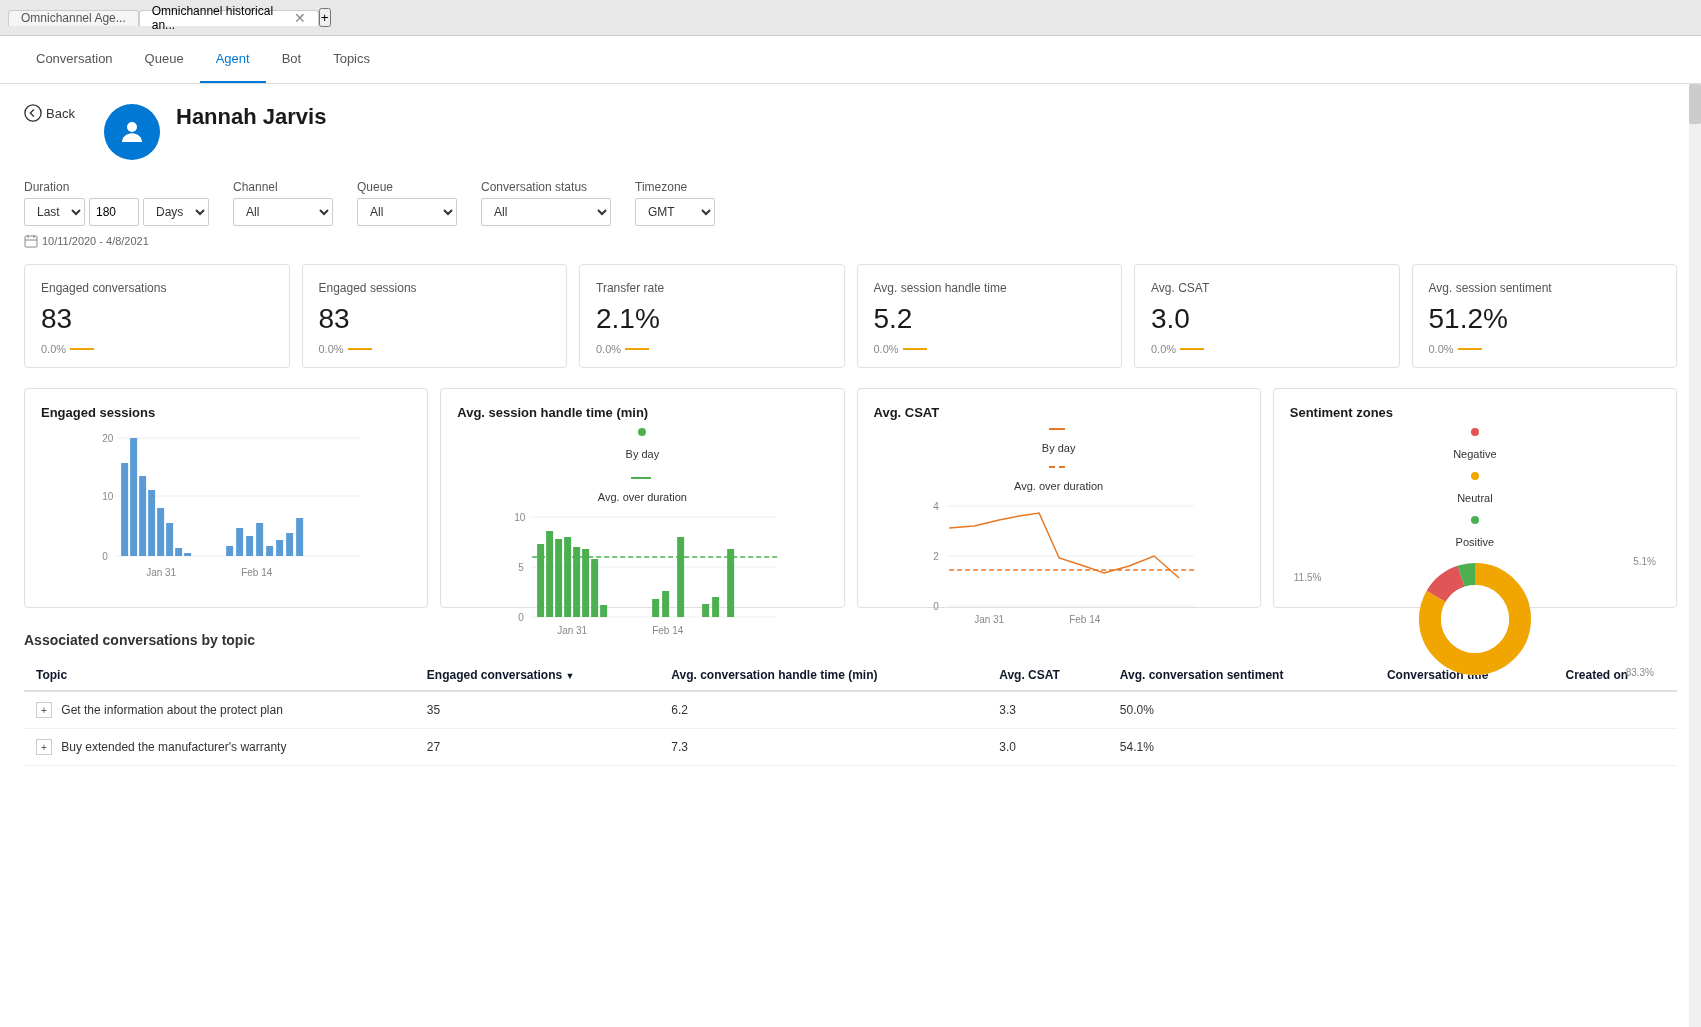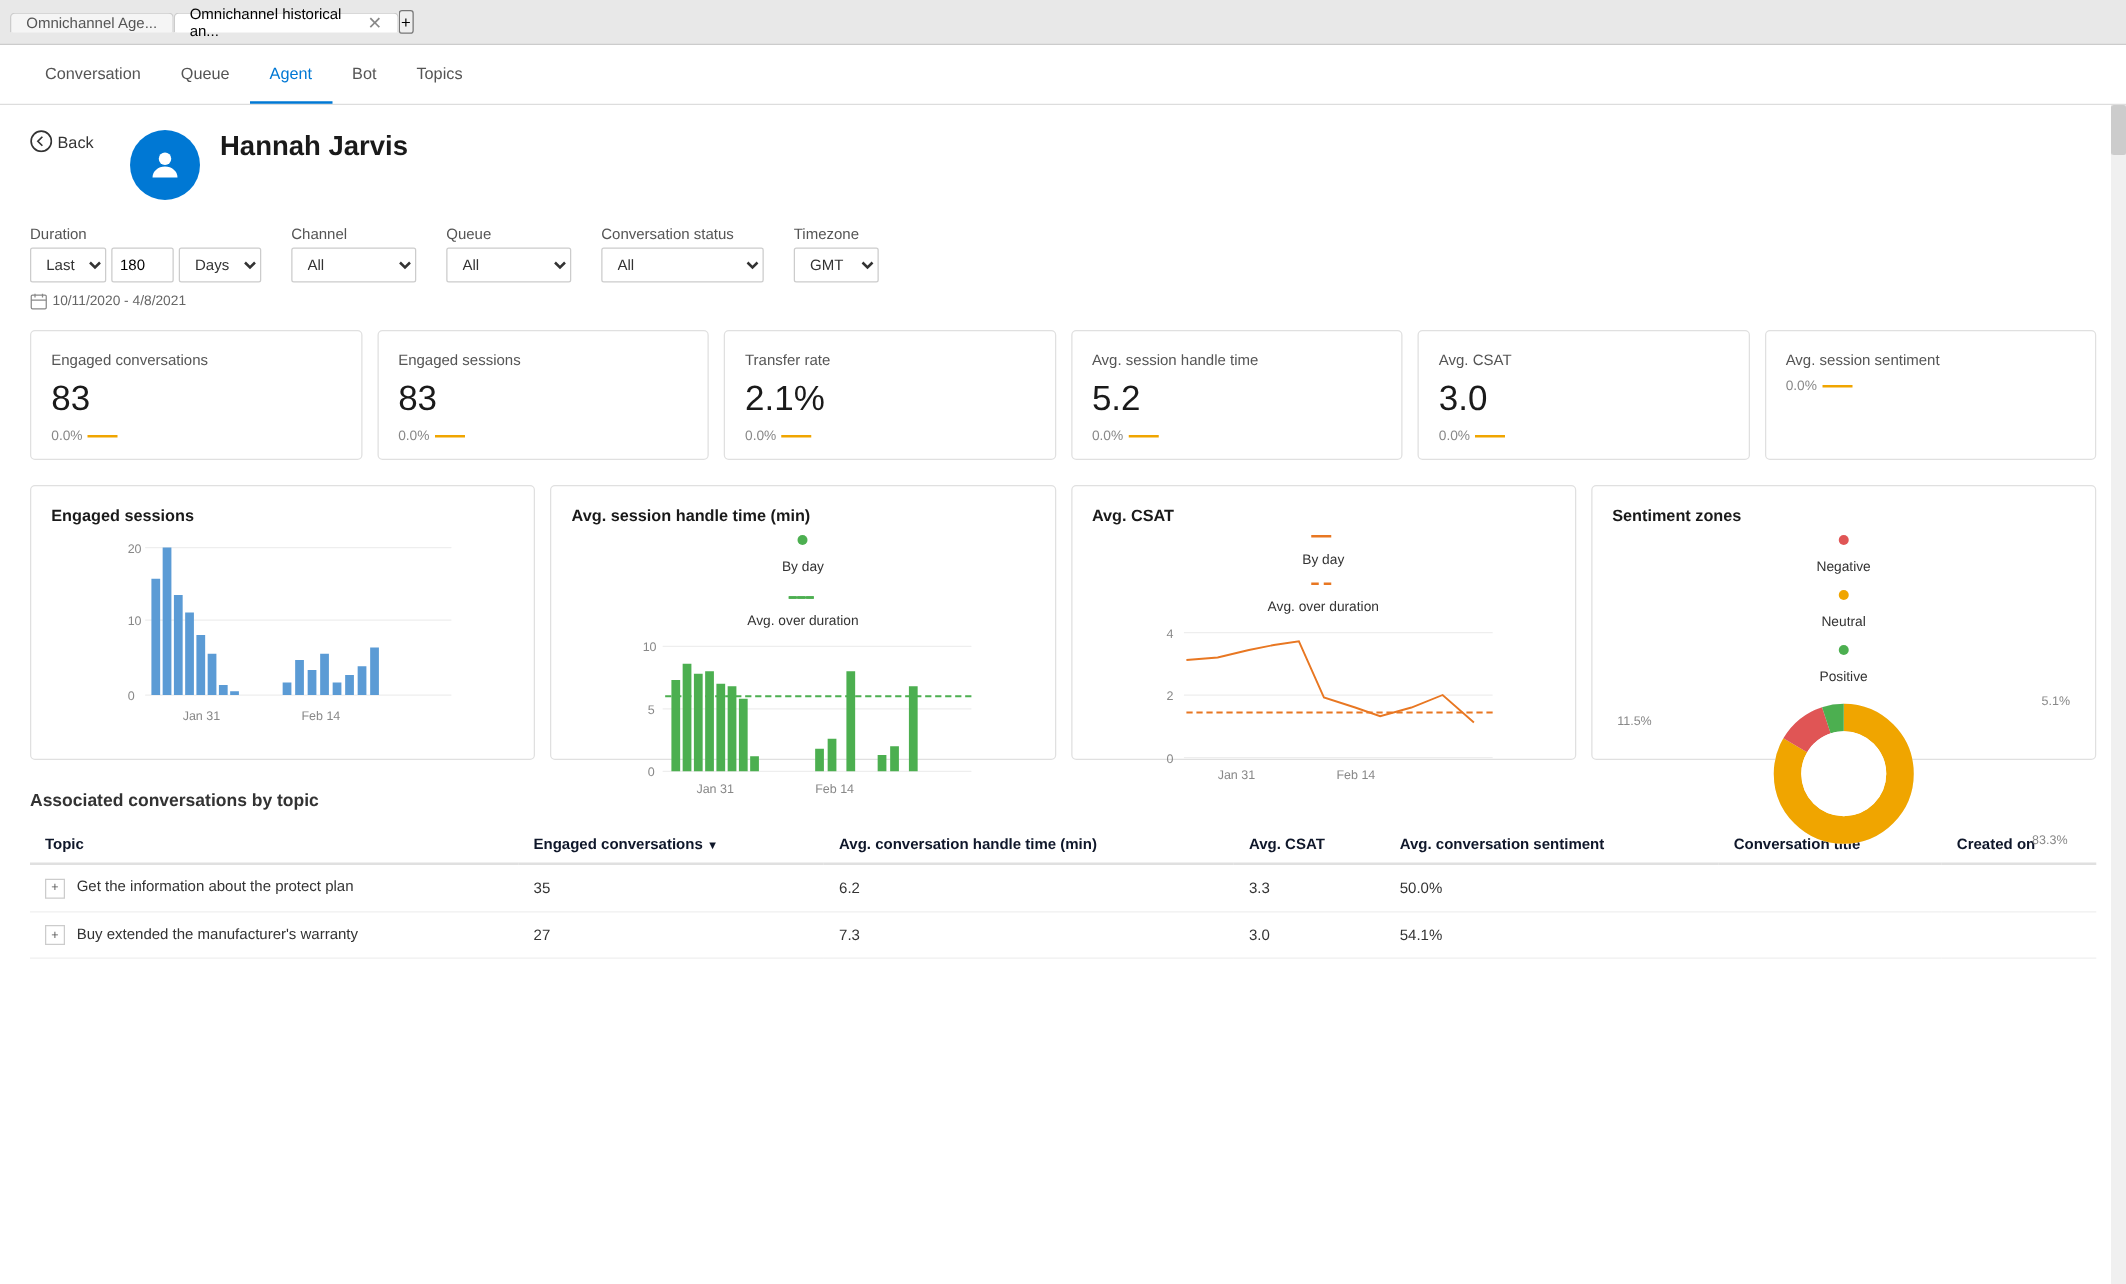--- a/index.html
+++ b/index.html
@@ -278,21 +278,21 @@
       </select>
     </div>
     <div class="filter-group">
       <span class="filter-label">Conversation status</span>
       <select class="filter-select" style="width:130px">
         <option>All</option>
       </select>
     </div>
     <div class="filter-group">
       <span class="filter-label">Timezone</span>
-      <select class="filter-select" style="width:68px">
+      <select class="filter-select" style="width:80px">
         <option>GMT</option>
       </select>
     </div>
   </div>
   <div class="date-range">
     <svg width="14" height="14" viewBox="0 0 14 14">
       <rect x="1" y="2" width="12" height="11" rx="1" fill="none" stroke="#888" stroke-width="1"></rect>
       <line x1="4" y1="1" x2="4" y2="4" stroke="#888" stroke-width="1"></line>
       <line x1="10" y1="1" x2="10" y2="4" stroke="#888" stroke-width="1"></line>
       <line x1="1" y1="6" x2="13" y2="6" stroke="#888" stroke-width="1"></line>
@@ -336,20 +336,21 @@
     <div class="kpi-card">
       <div class="kpi-title">Avg. CSAT</div>
       <div class="kpi-value">3.0</div>
       <div class="kpi-footer">
         <span>0.0%</span>
         <span class="kpi-bar"></span>
       </div>
     </div>
     <div class="kpi-card">
       <div class="kpi-title">Avg. session sentiment</div>
+      <div class="kpi-value">51.2%</div>
       <div class="kpi-footer">
         <span>0.0%</span>
         <span class="kpi-bar"></span>
       </div>
     </div>
   </div>
 
   <div class="charts-row">
 
     <div class="chart-card">

